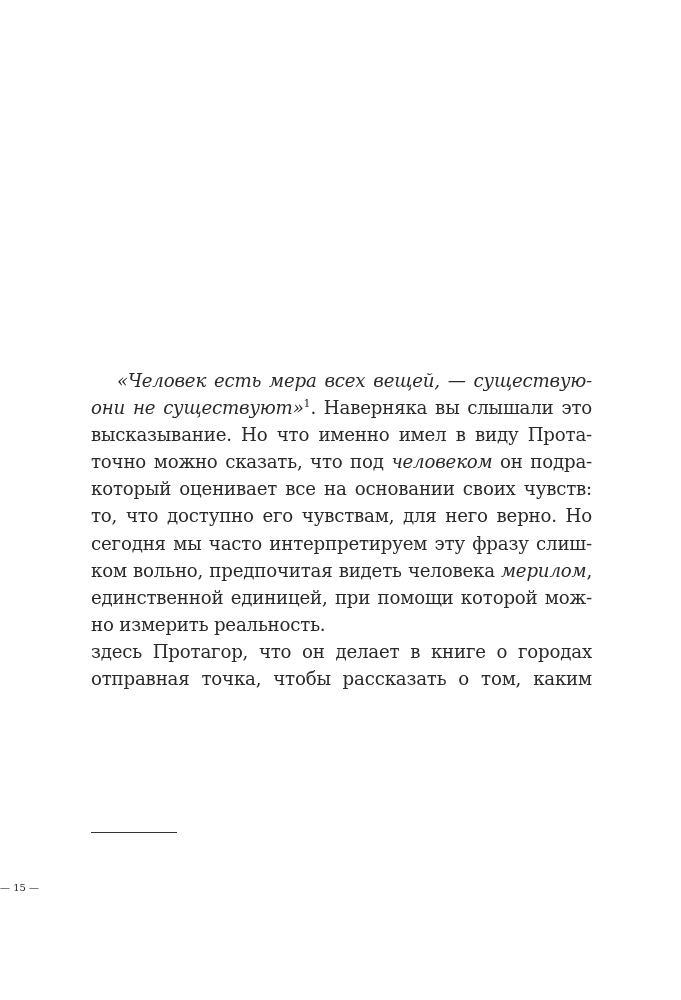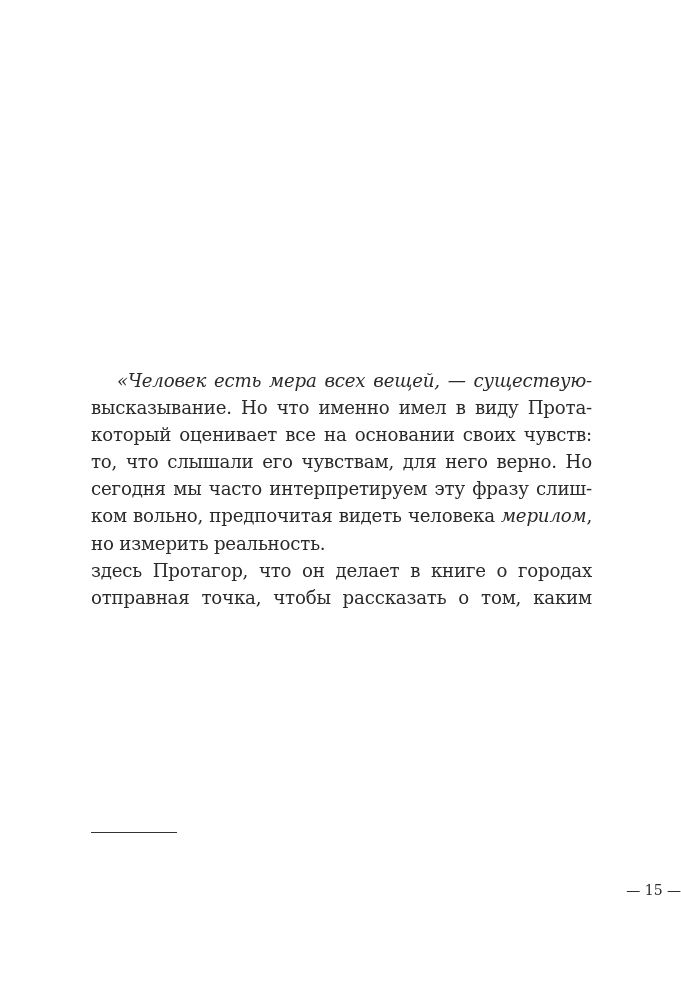--- a/index.html
+++ b/index.html
@@ -15,36 +15,39 @@
   .indent { padding-left:26px; }
   em { font-style:italic; }
   sup { font-size:11px; line-height:0; vertical-align:7px; }
   .fn-rule { position:absolute; left:91px; top:832px; width:86px; height:1px; background:#333; }
   .footnote {
     position:absolute; left:115px; top:838px;
     font-family:"DejaVu Serif", serif; font-size:13px; color:#2a2a2a; letter-spacing:-0.2px;
   }
   .footnote sup { font-size:9px; vertical-align:5px; margin-right:6px; }
   .page-number {
-    position:absolute; left:0; width:681px; top:882px; text-align:right;
-    font-family:"DejaVu Serif", serif; font-size:14px; color:#2a2a2a;
+    position:absolute; left:0; width:681px; top:882px; text-align:left;
+    font-family:"DejaVu Serif", serif; font-size:10px; color:#2a2a2a;
   }
 </style>
 </head>
 <body>
 
 <div class="page">
   <div class="body-text">
 
     <span class="line indent"><em>«Человек есть мера всех вещей, — существую-</em></span>
+    <span class="line"><em>они не существуют»</em><sup>1</sup><span>. Наверняка вы слышали это</span></span>
     <span class="line">высказывание. Но что именно имел в виду Прота-</span>
+    <span class="line"><span>точно можно сказать, что под </span><em>человеком</em><span> он подра-</span></span>
     <span class="line">который оценивает все на основании своих чувств:</span>
-    <span class="line">то, что слышали его чувствам, для него верно. Но</span>
+    <span class="line">то, что доступно его чувствам, для него верно. Но</span>
     <span class="line">сегодня мы часто интерпретируем эту фразу слиш-</span>
     <span class="line"><span>ком вольно, предпочитая видеть человека </span><em>мерилом</em><span>,</span></span>
+    <span class="line">единственной единицей, при помощи которой мож-</span>
     <span class="line last">но измерить реальность.</span>
 
     <span class="line">здесь Протагор, что он делает в книге о городах</span>
     <span class="line">отправная точка, чтобы рассказать о том, каким</span>
   </div>
 
   <div class="fn-rule"></div>
 
   <div class="page-number">— 15 —</div>
 </div>

